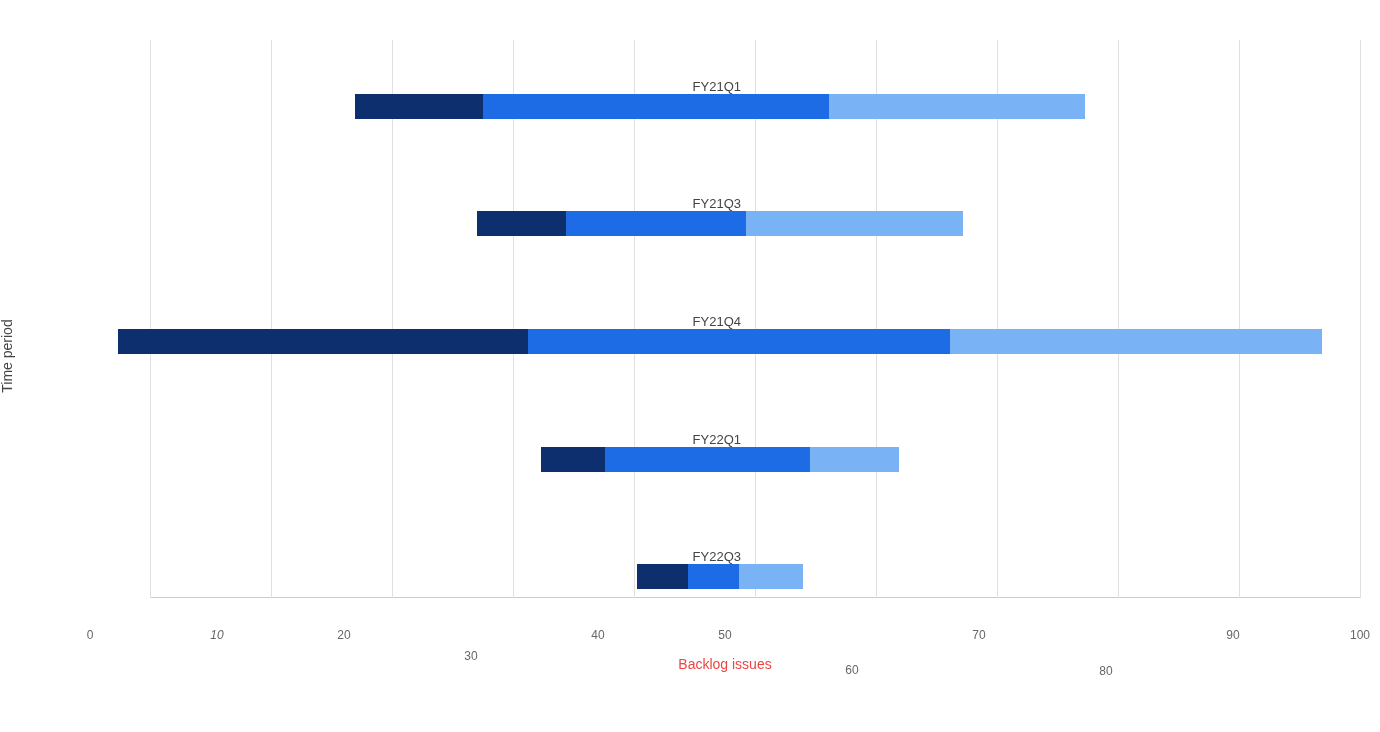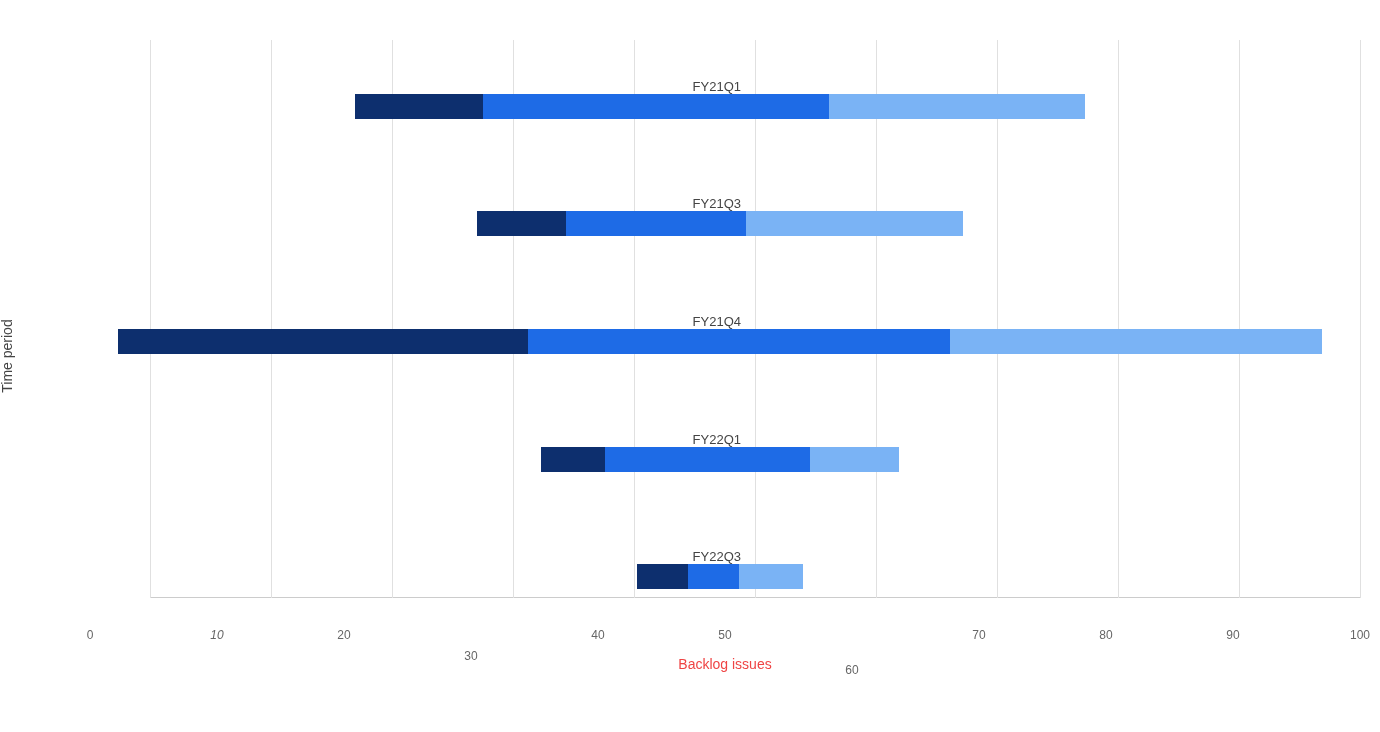--- a/index.html
+++ b/index.html
@@ -212,20 +212,20 @@
     </div>
     <div class="x-axis-wrapper" id="x-axis-wrapper" style="position: relative; margin-left: 70px; height: 20px;">
     <div class="x-tick" style="left: 0%;">0</div>
         <div class="x-tick" style="left: 10%; font-style: italic;">10</div>
         <div class="x-tick" style="left: 20%;">20</div>
         <div class="x-tick" style="left: 30%; margin-top: 21px;">30</div>
         <div class="x-tick" style="left: 40%;">40</div>
         <div class="x-tick" style="left: 50%;">50</div>
         <div class="x-tick" style="left: 60%; margin-top: 35px;">60</div>
         <div class="x-tick" style="left: 70%;">70</div>
-        <div class="x-tick" style="left: 80%;">80</div>
+        <div class="x-tick" style="left: 80%; margin-top: 36px;">80</div>
         <div class="x-tick" style="left: 90%;">90</div>
         <div class="x-tick" style="left: 100%;">100</div>
       </div>
     <div class="x-title">Backlog issues</div>
   </div>
 
 </div>
 
 </body></html>

